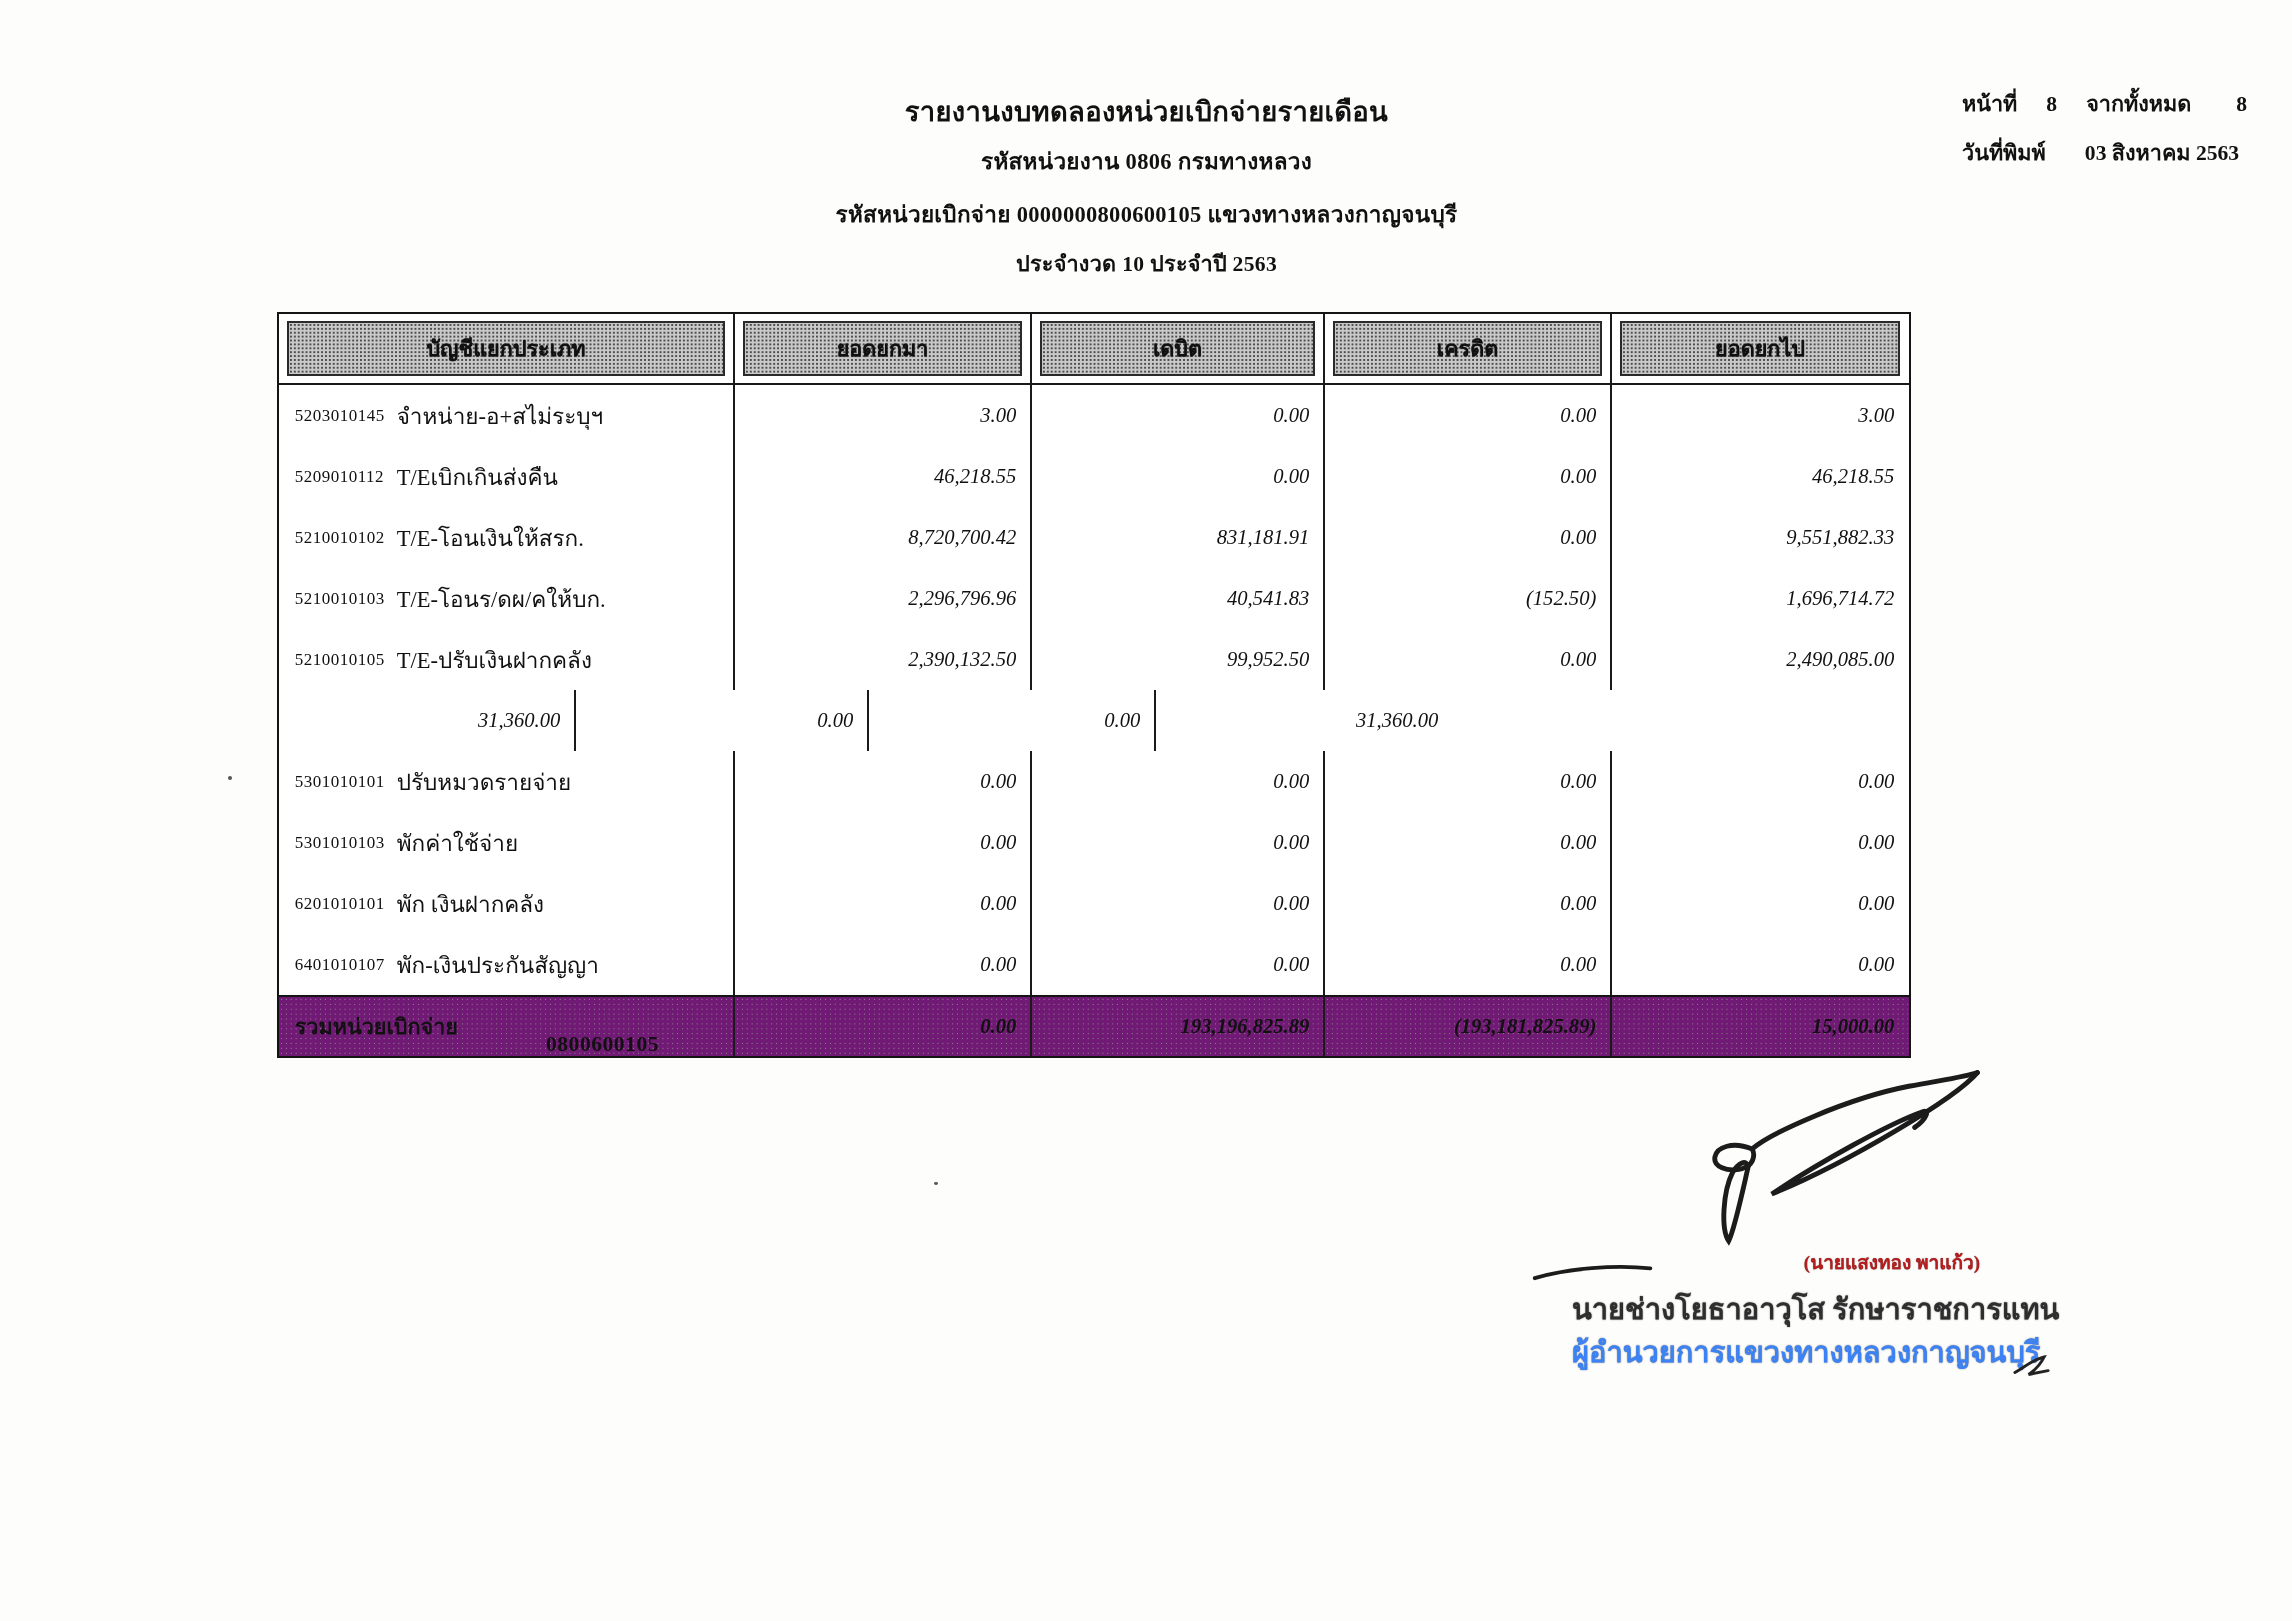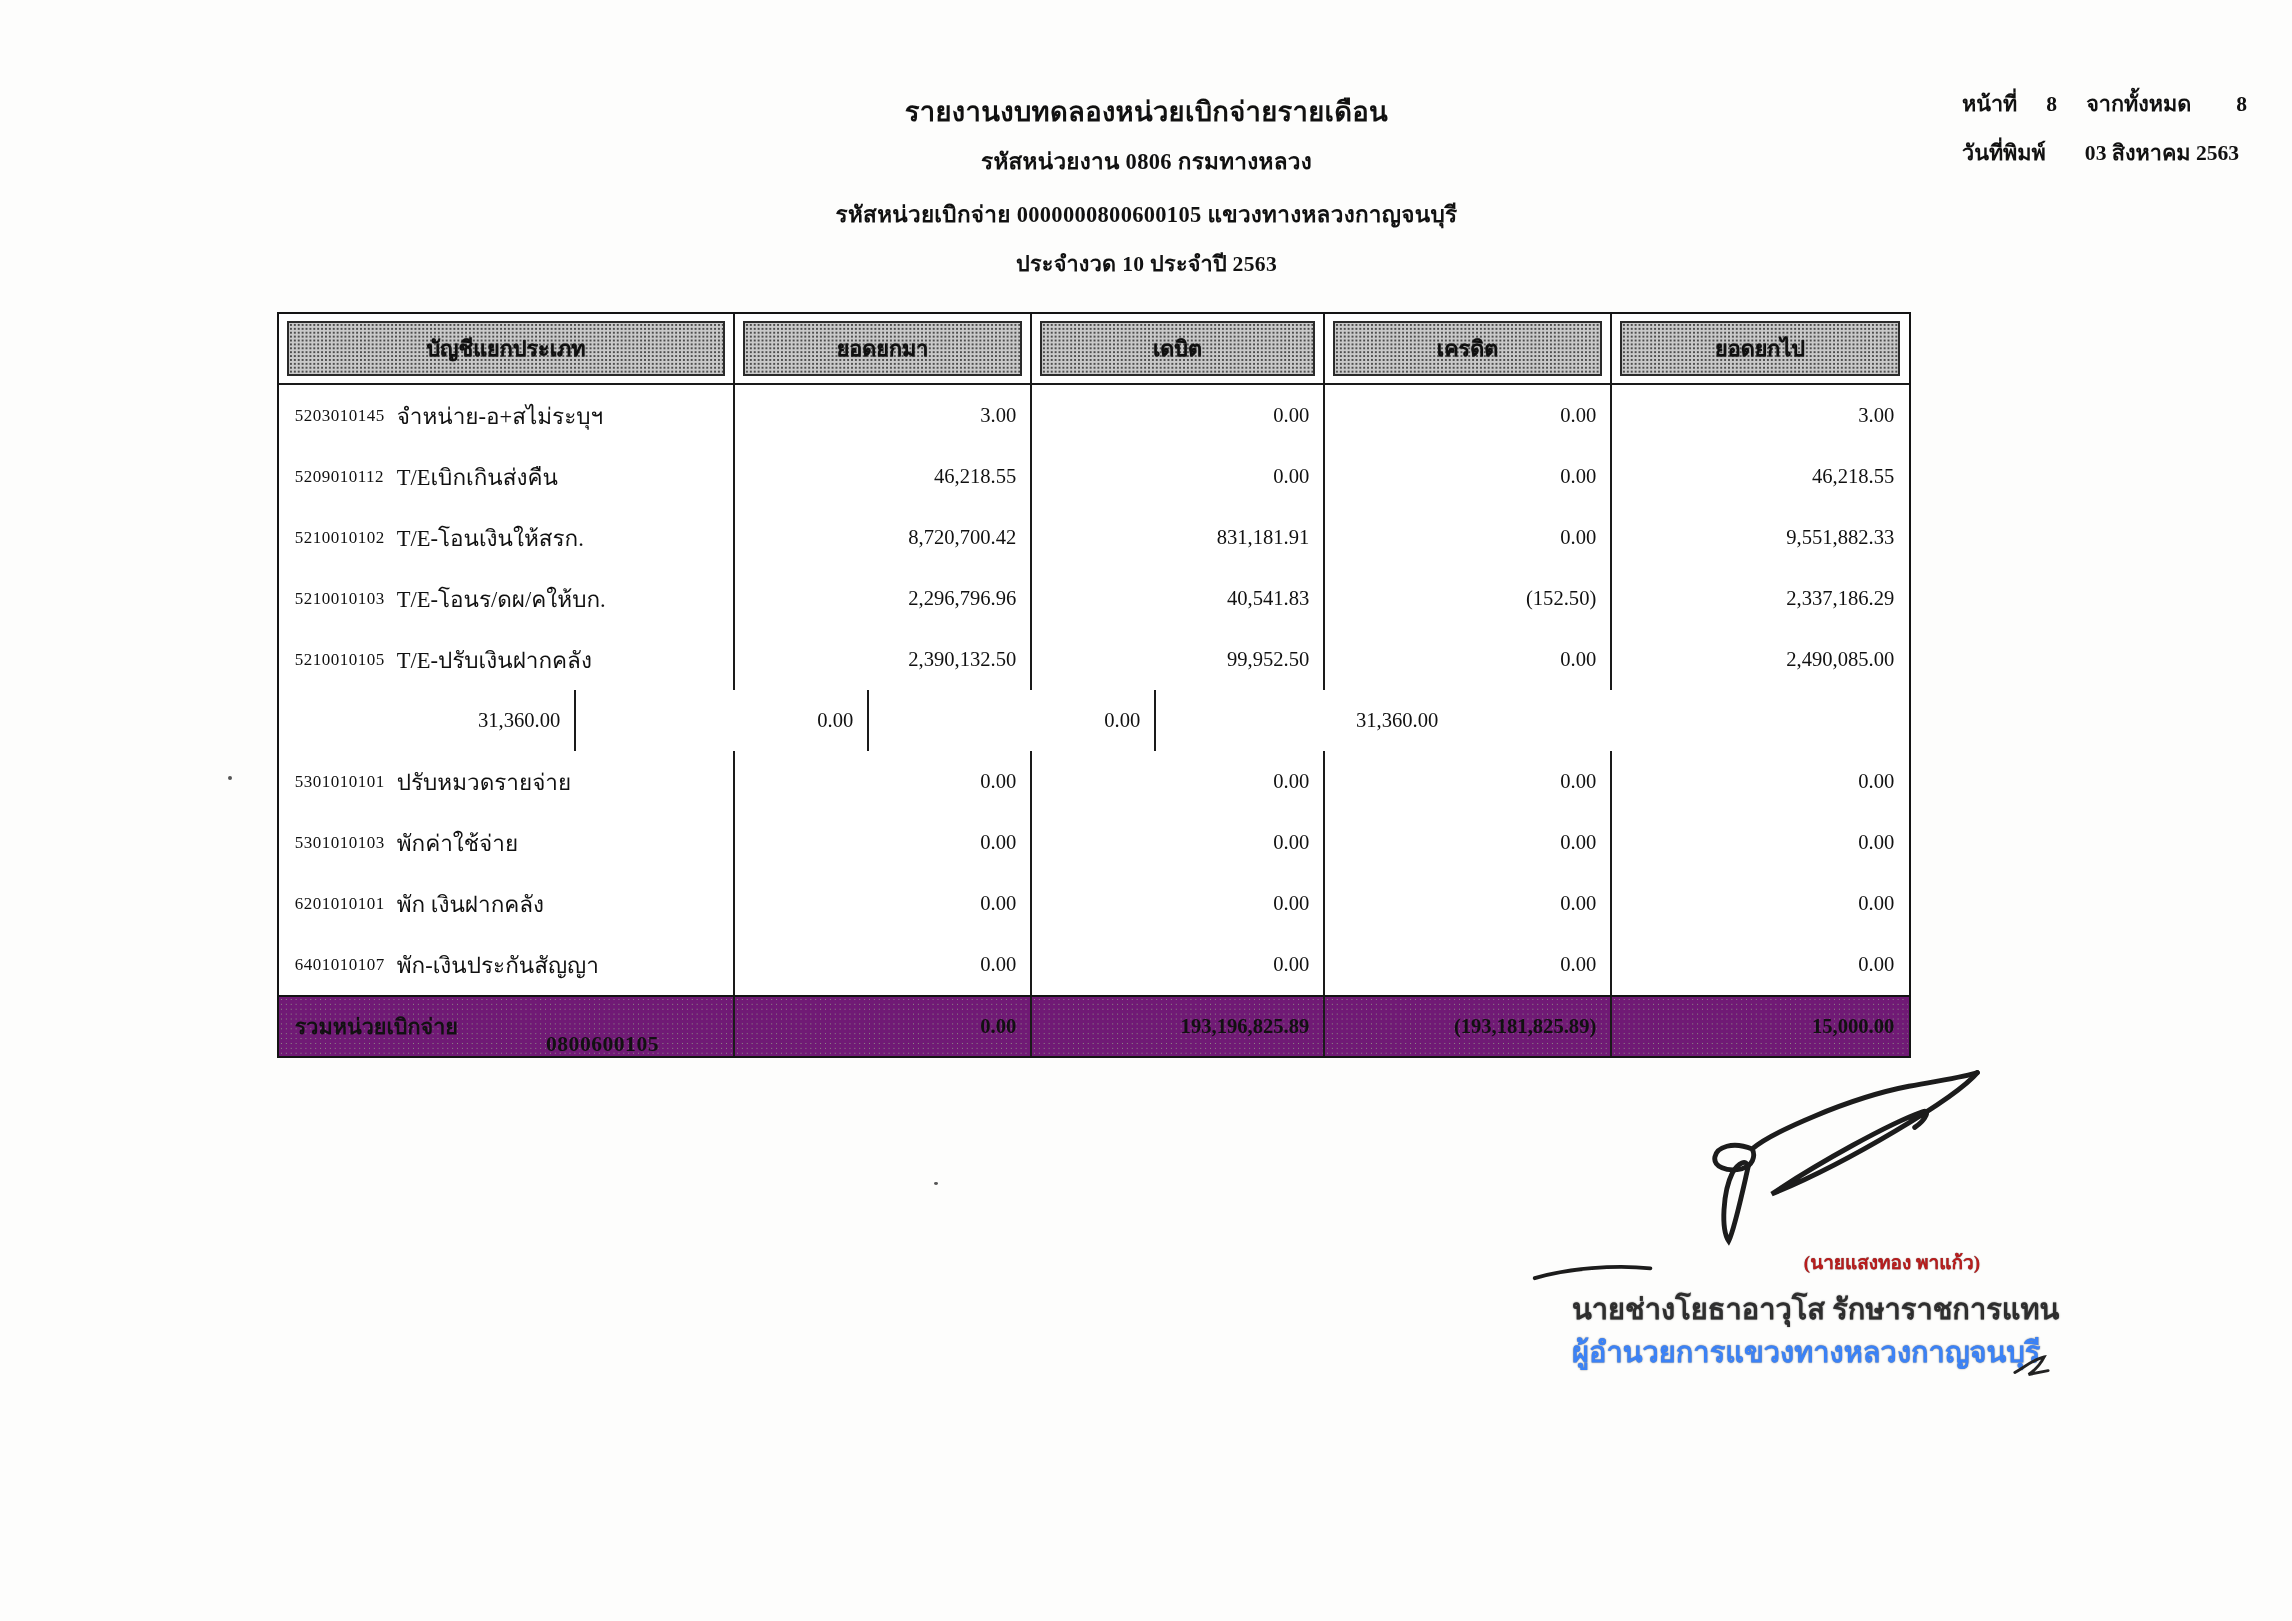--- a/index.html
+++ b/index.html
@@ -45,21 +45,21 @@
     background-size:3.9px 3.9px;
     display:flex; align-items:center; justify-content:center;
     font-weight:bold; font-size:21.6px; color:#101010;
     text-shadow:0 0 1px #333;
   }
 
   .tbody .trow { height:61px; align-items:center; font-size:21.6px; }
   .cell-acct { display:flex; align-items:center; height:100%; }
   .code { display:inline-block; width:102px; padding-left:15.7px; font-size:17px; letter-spacing:0.5px; }
   .acct { font-size:22.5px; }
-  .num  { text-align:right; padding-right:13.7px; font-size:20.6px; height:100%; display:flex; align-items:center; justify-content:flex-end; }
+  .num  { text-align:right; padding-right:13.7px; font-size:20.6px; height:100%; display:flex; align-items:center; justify-content:flex-end;font-style:italic; }
 
   .tfoot {
     height:61px; border-top:2.9px solid #141414;
     font-weight:bold;
     background-color:#701a75;
   }
   .tfoot .c {
     background-image:radial-gradient(#8f8d88 0.8px, transparent 0.9px);
     background-size:4.9px 4.9px;
     display:flex; align-items:center;
@@ -159,21 +159,21 @@
       </div>
 
       <div class="trow">
         <div class="c w1 cell-acct">
             <span class="code">5210010103</span>
             <span class="acct">T/E-โอนร/ดผ/คให้บก.</span>
           </div>
         <div class="c w2 num">2,296,796.96</div>
         <div class="c w3 num">40,541.83</div>
         <div class="c w4 num">(152.50)</div>
-        <div class="c w5 num">2,337,186.29</div>
+        <div class="c w5 num">1,696,714.72</div>
       </div>
 
       <div class="trow">
         <div class="c w1 cell-acct">
             <span class="code">5210010105</span>
             <span class="acct">T/E-ปรับเงินฝากคลัง</span>
           </div>
         <div class="c w2 num">2,390,132.50</div>
         <div class="c w3 num">99,952.50</div>
         <div class="c w4 num">0.00</div>

